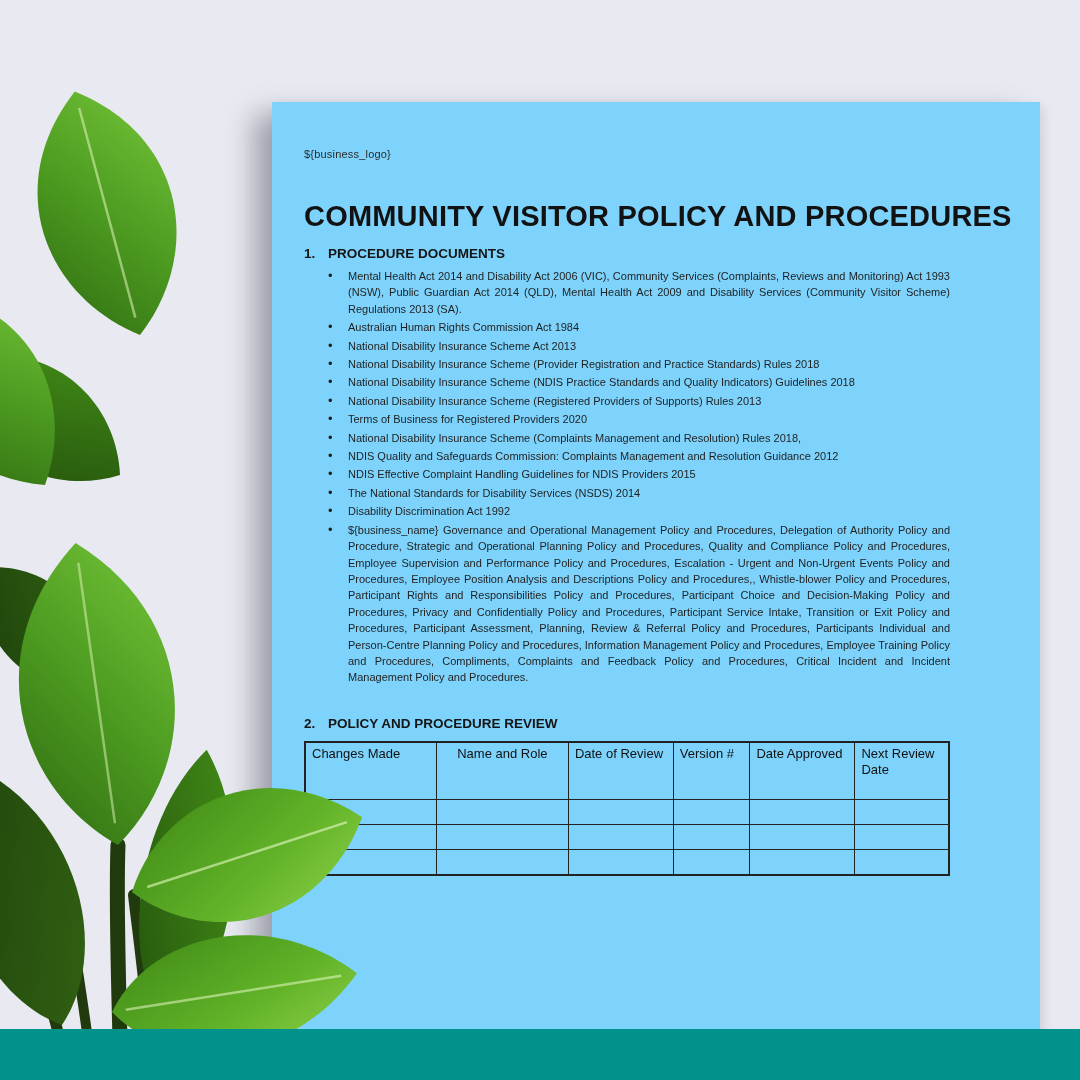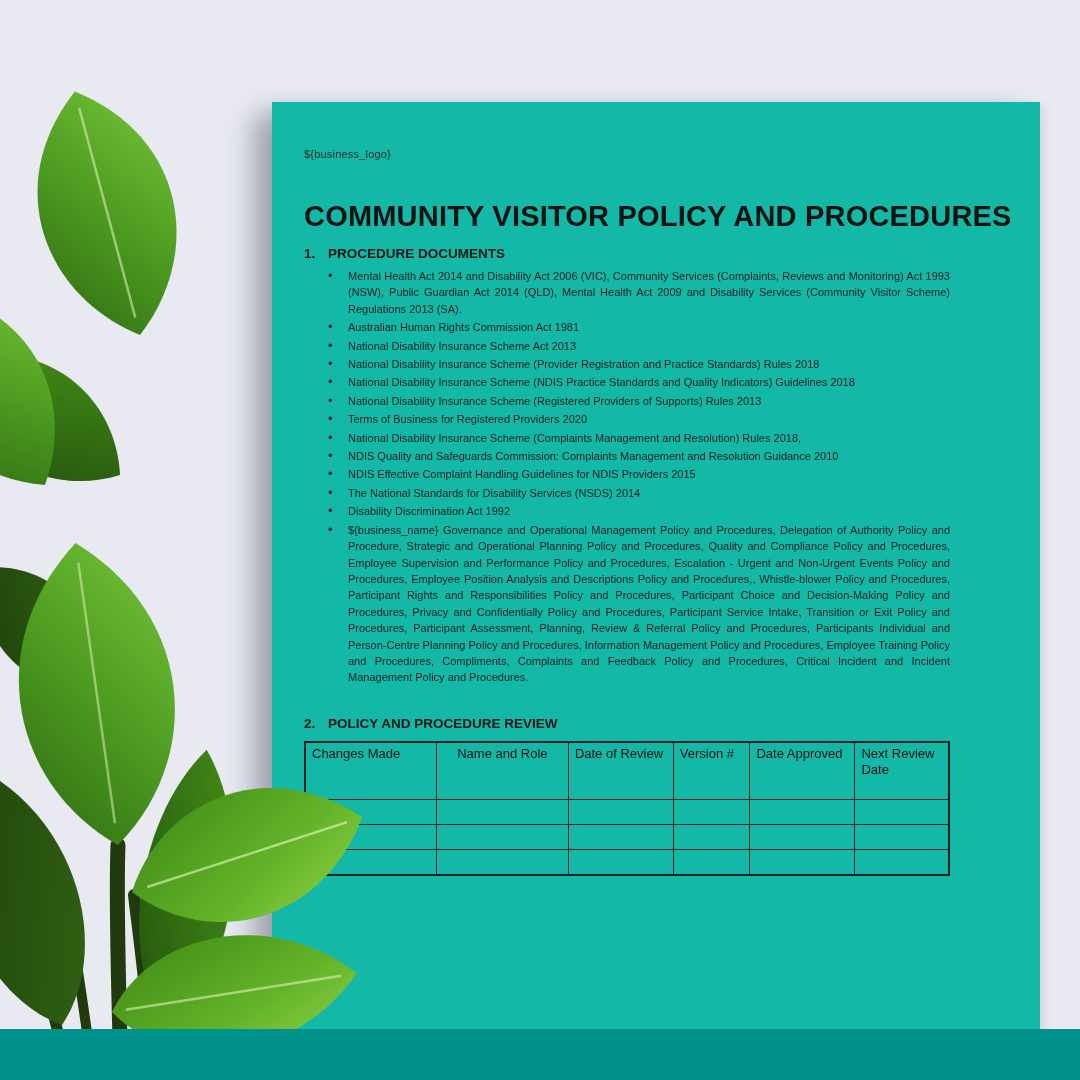--- a/index.html
+++ b/index.html
@@ -66,38 +66,38 @@
   .plant-svg{position:absolute;left:0;top:0;z-index:20;pointer-events:none;}
   .footer-band{
     position:absolute;left:0;bottom:0;width:1080px;height:51px;z-index:30;
   }
 </style>
 </head>
 <body style="background: rgb(233, 234, 241);">
 
 <div class="canvas">
 
-  <div class="paper" style="background: #14b8a6; padding-left: 32px;">
+  <div class="paper" style="background: #7dd3fc; padding-left: 32px;">
     <div class="logo-placeholder">${business_logo}</div>
 
     <h1 class="doc-title">COMMUNITY VISITOR POLICY AND PROCEDURES</h1>
 
     <div class="section-heading">
       <span class="num">1.</span>
       <span>PROCEDURE DOCUMENTS</span>
     </div>
 
     <div class="bullet-list">
         <div class="bullet-row">
           <span class="bullet-marker">•</span>
           <span class="bullet-text">Mental Health Act 2014 and Disability Act 2006 (VIC), Community Services (Complaints, Reviews and Monitoring) Act 1993 (NSW), Public Guardian Act 2014 (QLD), Mental Health Act 2009 and Disability Services (Community Visitor Scheme) Regulations 2013 (SA).</span>
         </div>
         <div class="bullet-row">
           <span class="bullet-marker">•</span>
-          <span class="bullet-text">Australian Human Rights Commission Act 1981</span>
+          <span class="bullet-text">Australian Human Rights Commission Act 1984</span>
         </div>
         <div class="bullet-row">
           <span class="bullet-marker">•</span>
           <span class="bullet-text">National Disability Insurance Scheme Act 2013</span>
         </div>
         <div class="bullet-row">
           <span class="bullet-marker">•</span>
           <span class="bullet-text">National Disability Insurance Scheme (Provider Registration and Practice Standards) Rules 2018</span>
         </div>
         <div class="bullet-row">
@@ -111,21 +111,21 @@
         <div class="bullet-row">
           <span class="bullet-marker">•</span>
           <span class="bullet-text">Terms of Business for Registered Providers 2020</span>
         </div>
         <div class="bullet-row">
           <span class="bullet-marker">•</span>
           <span class="bullet-text">National Disability Insurance Scheme (Complaints Management and Resolution) Rules 2018,</span>
         </div>
         <div class="bullet-row">
           <span class="bullet-marker">•</span>
-          <span class="bullet-text">NDIS Quality and Safeguards Commission: Complaints Management and Resolution Guidance 2010</span>
+          <span class="bullet-text">NDIS Quality and Safeguards Commission: Complaints Management and Resolution Guidance 2012</span>
         </div>
         <div class="bullet-row">
           <span class="bullet-marker">•</span>
           <span class="bullet-text">NDIS Effective Complaint Handling Guidelines for NDIS Providers 2015</span>
         </div>
         <div class="bullet-row">
           <span class="bullet-marker">•</span>
           <span class="bullet-text">The National Standards for Disability Services (NSDS) 2014</span>
         </div>
         <div class="bullet-row">

